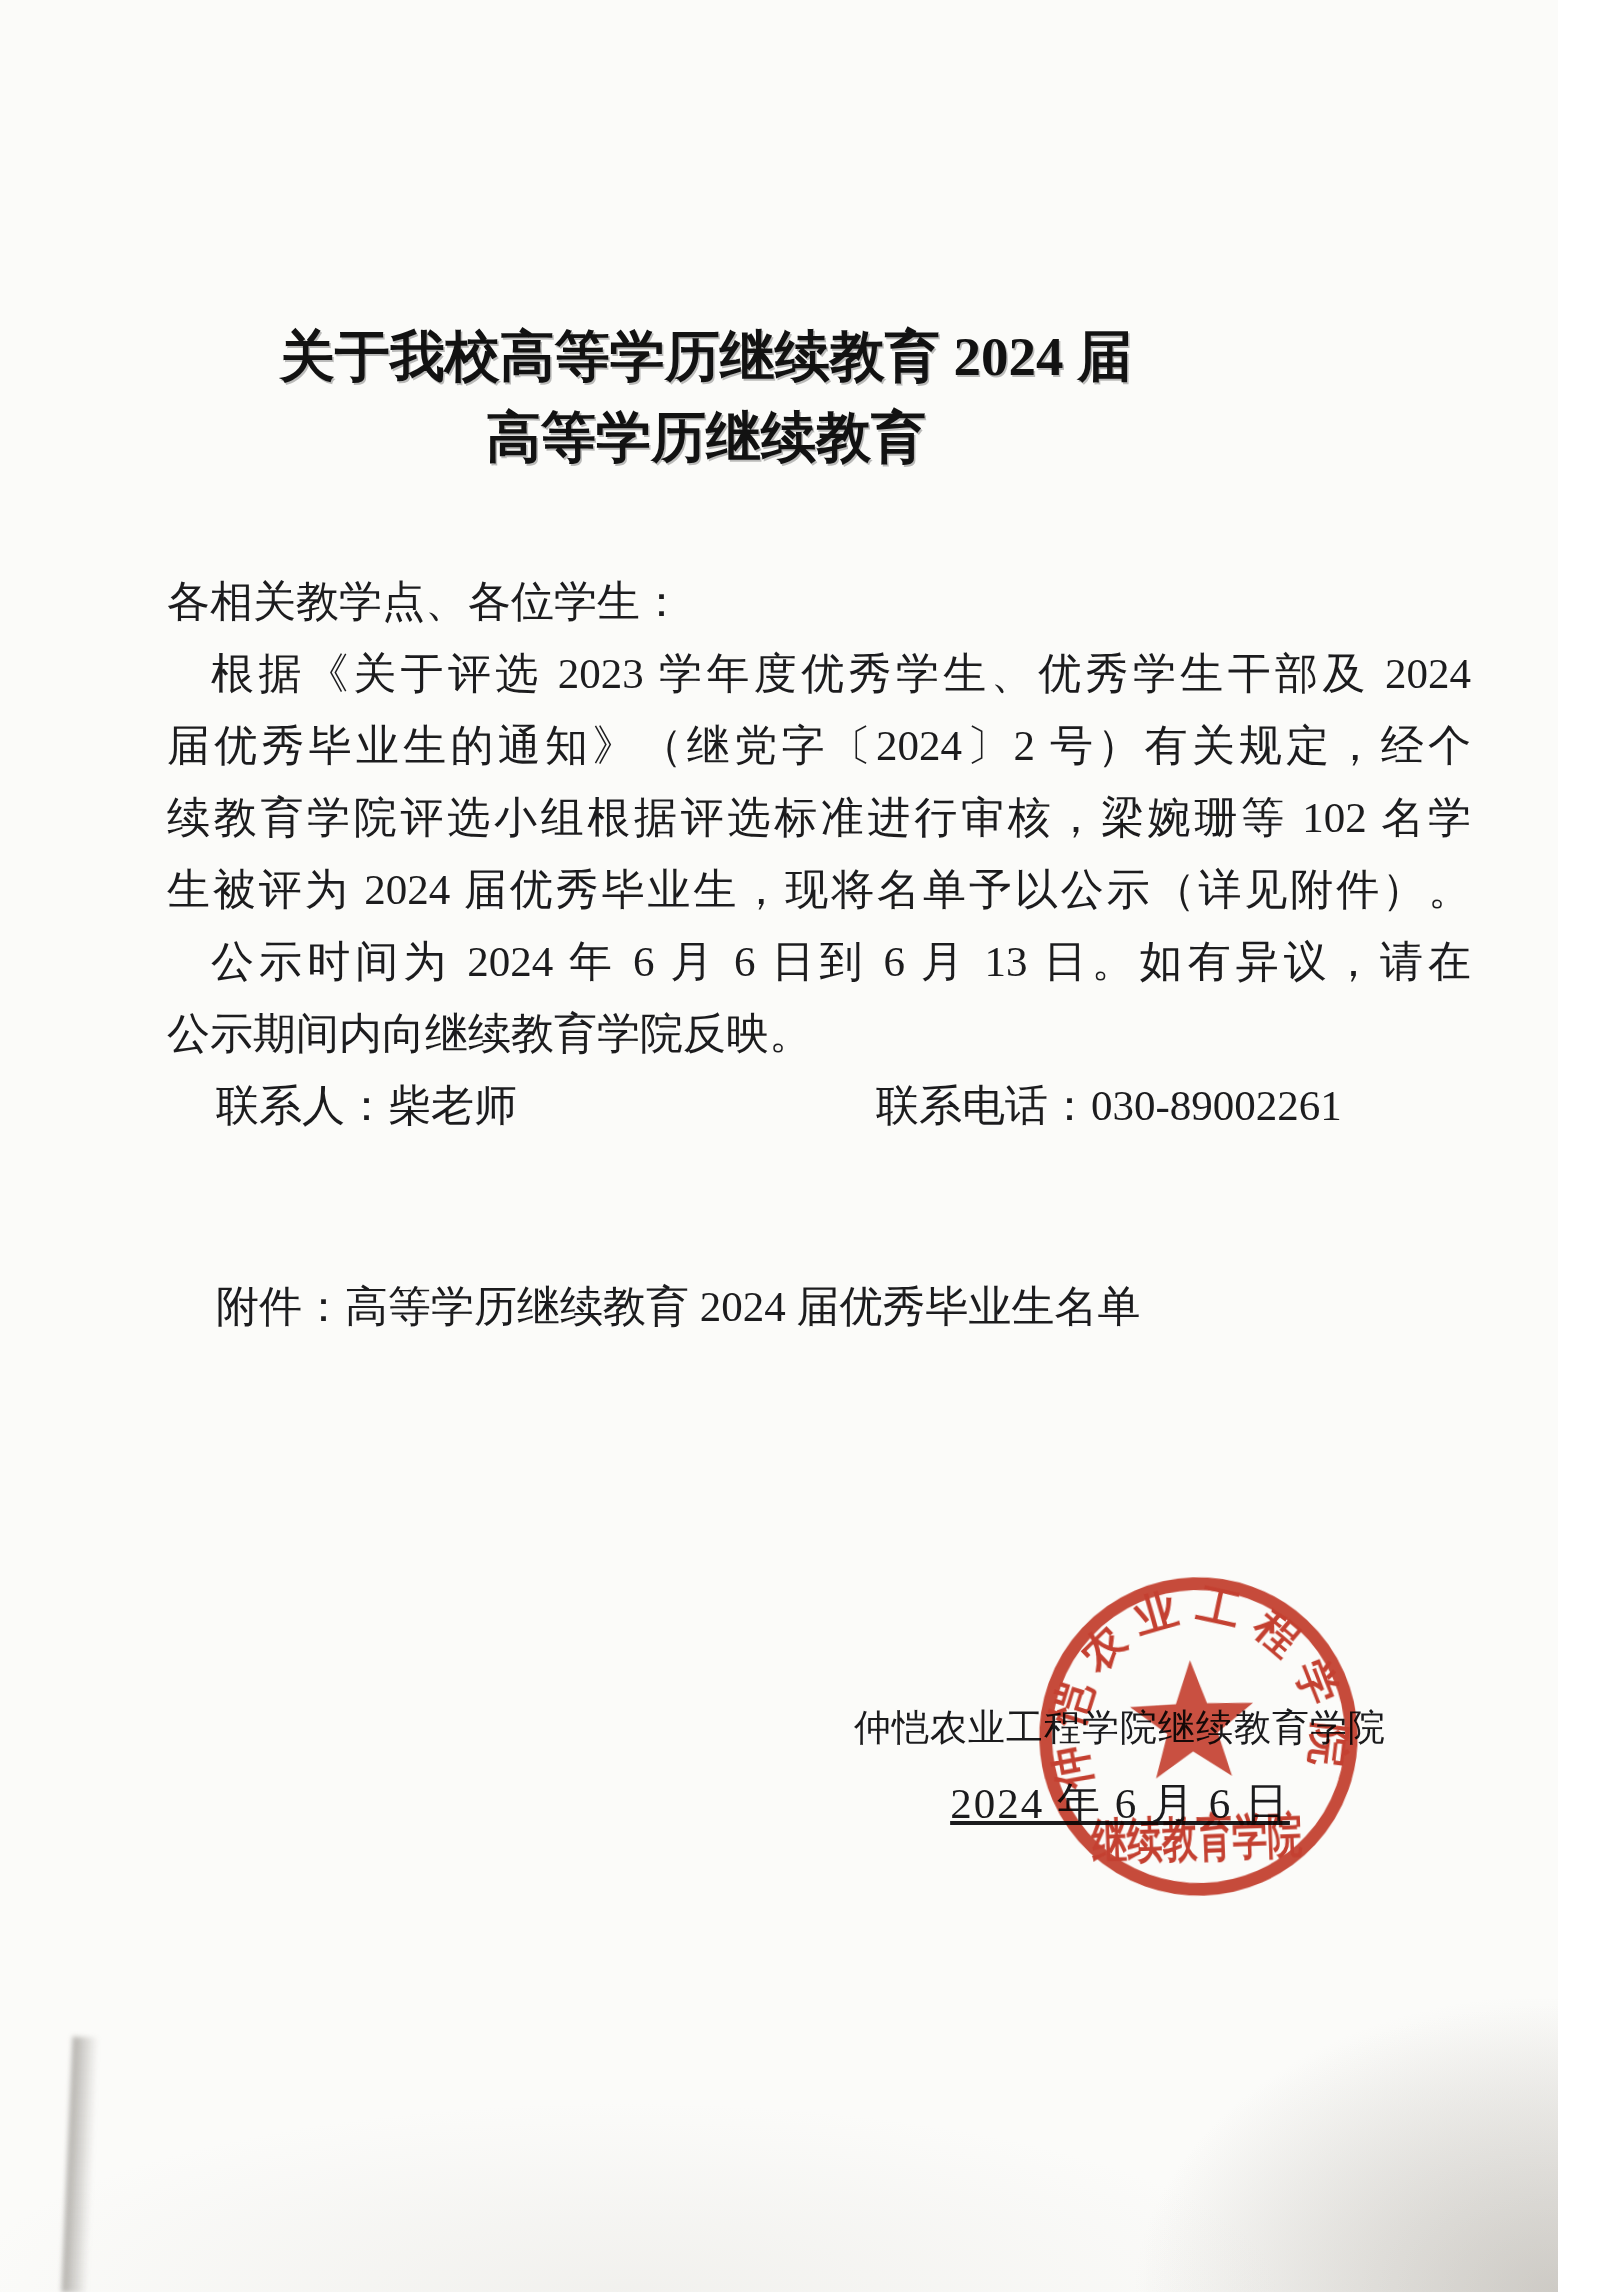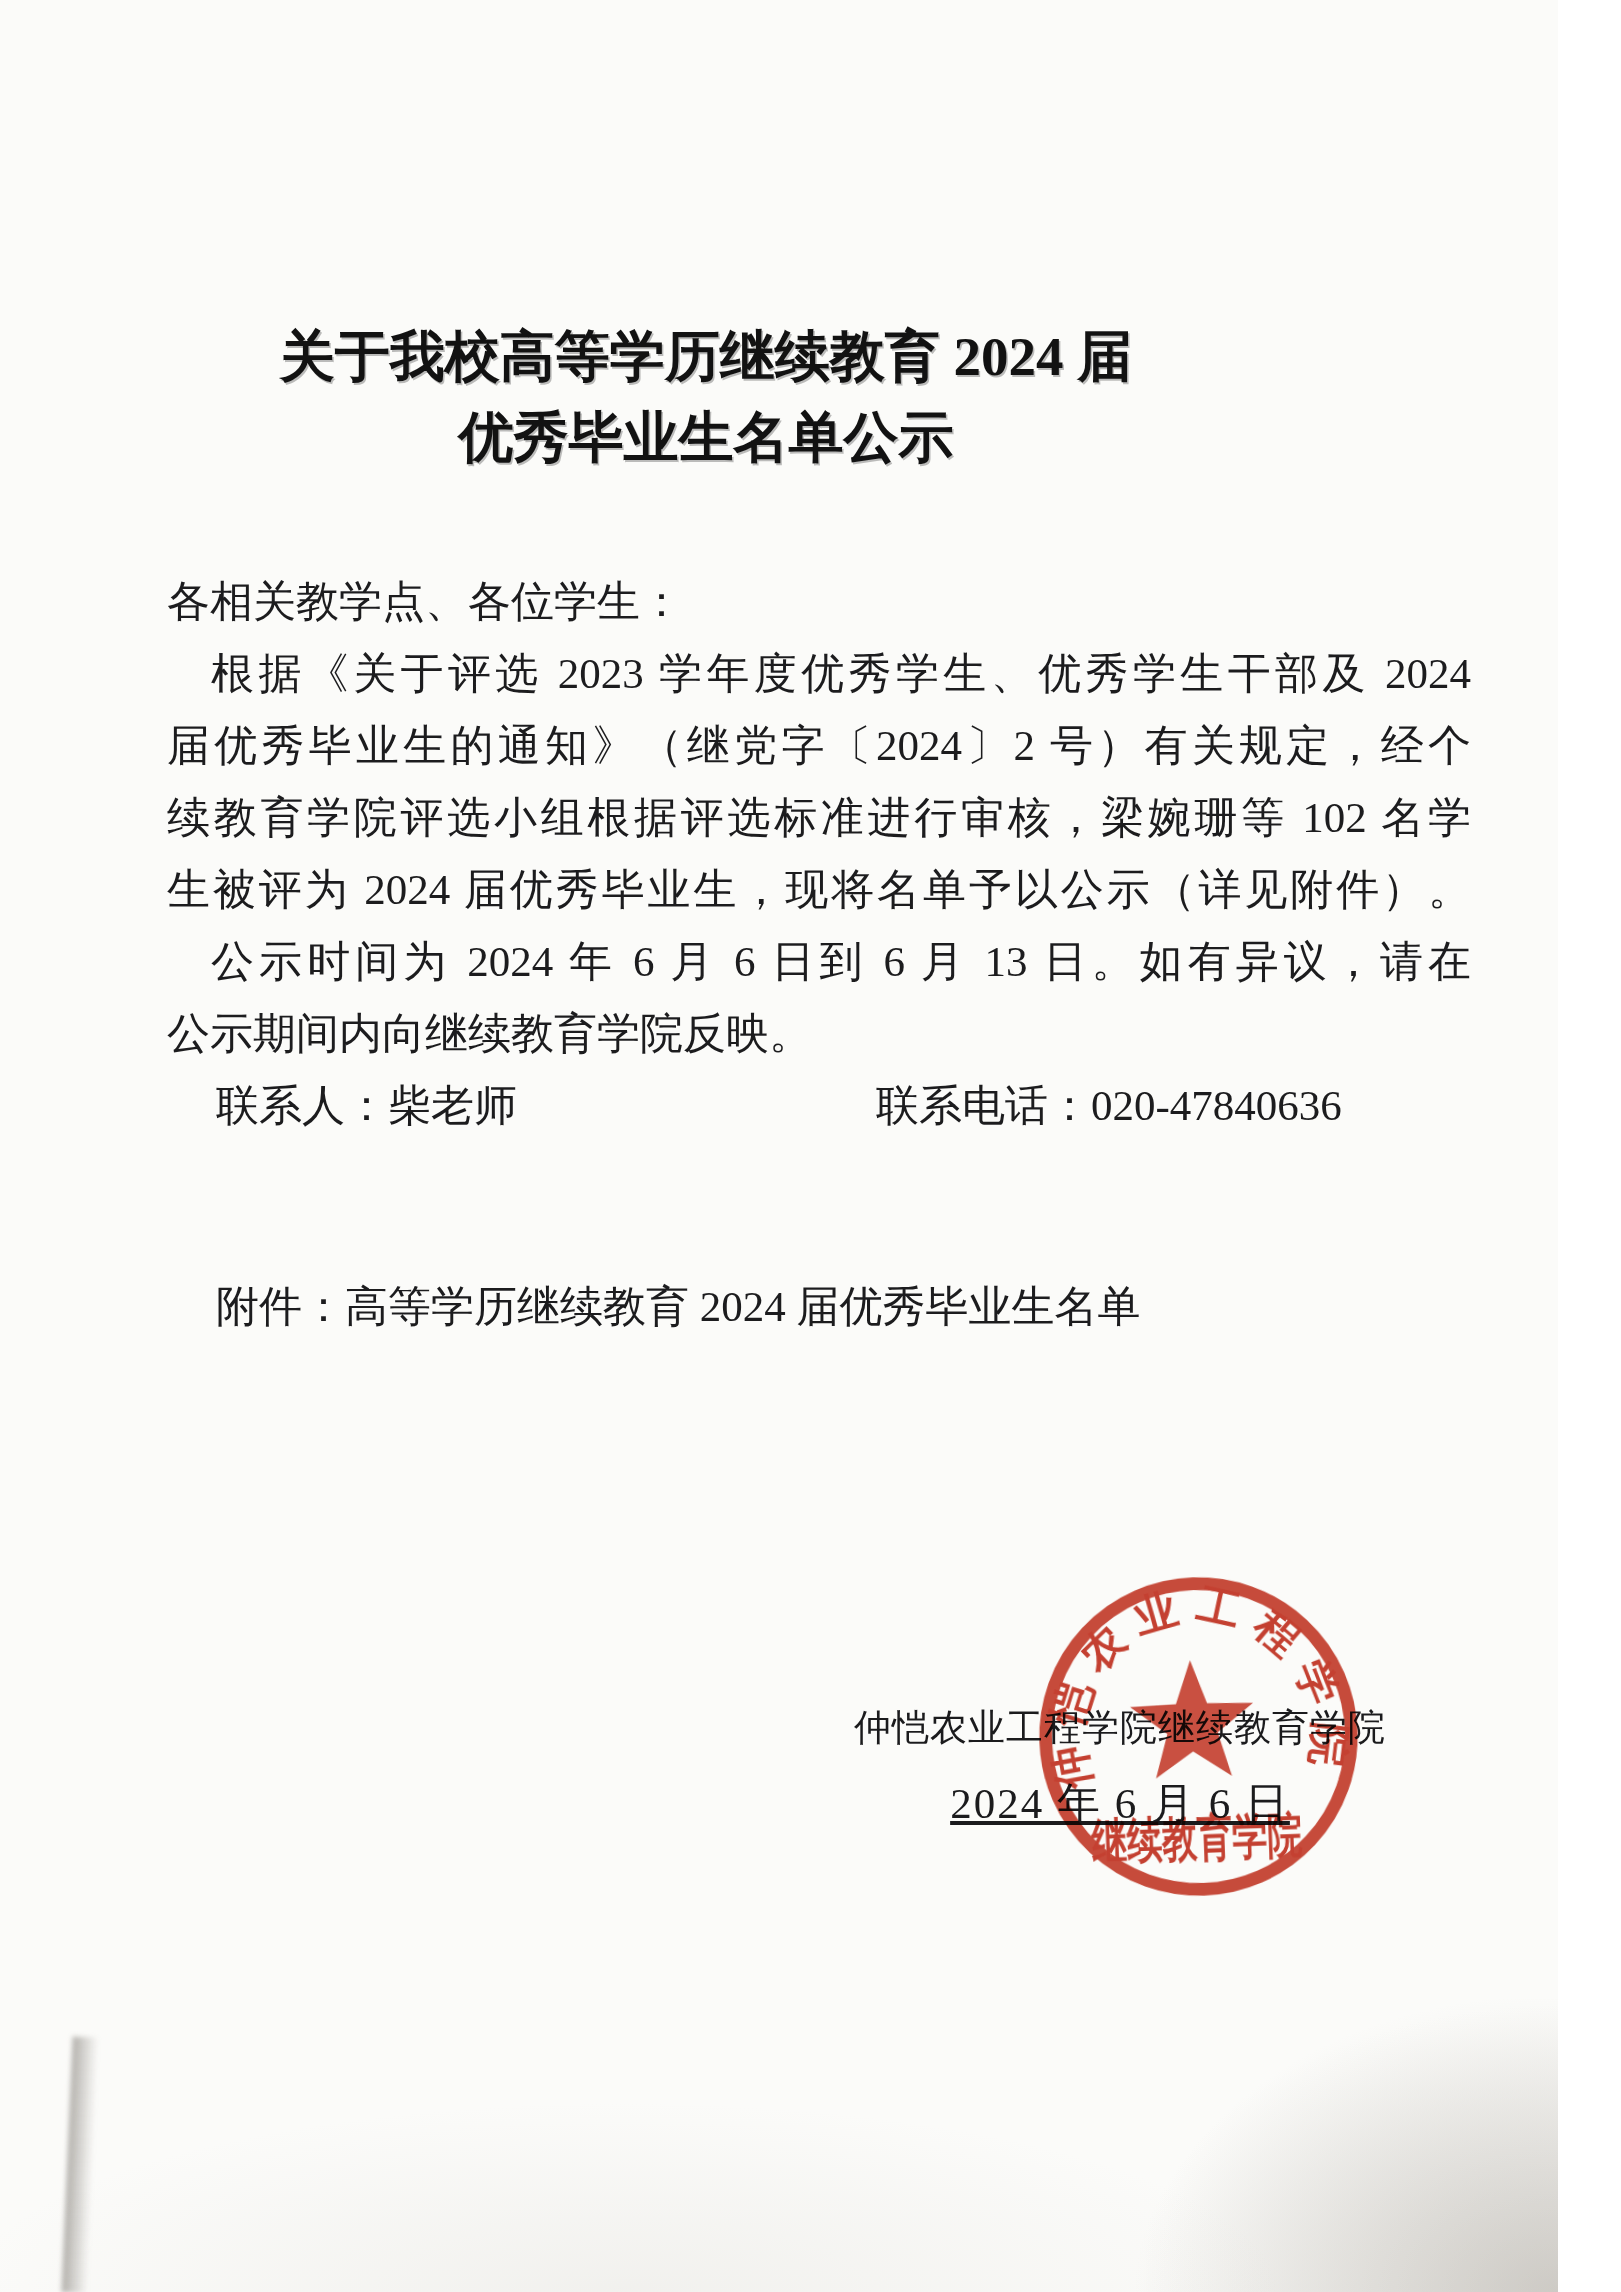--- a/index.html
+++ b/index.html
@@ -56,34 +56,34 @@
     background:radial-gradient(at 100% 100%, rgba(165,160,152,.35), transparent 72%);
   }
 </style>
 </head>
 <body>
 
 <div class="page">
 
   <div class="title">
     <div>关于我校高等学历继续教育 2024 届</div>
-    <div>优秀毕业生名单公示</div>
+    <div>高等学历继续教育</div>
   </div>
 
   <div class="body-block">
     <div class="line">各相关教学点、各位学生：</div>
     <div class="line indent j">根据《关于评选 2023 学年度优秀学生、优秀学生干部及 2024</div>
     <div class="line j">届优秀毕业生的通知》（继党字〔2024〕2 号）有关规定，经个</div>
     <div class="line j">续教育学院评选小组根据评选标准进行审核，梁婉珊等 102 名学</div>
     <div class="line j">生被评为 2024 届优秀毕业生，现将名单予以公示（详见附件）。</div>
     <div class="line indent j">公示时间为 2024 年 6 月 6 日到 6 月 13 日。如有异议，请在</div>
     <div class="line">公示期间内向继续教育学院反映。</div>
     <div class="line contact">
       <span class="c1">联系人：柴老师</span>
-      <span class="c2">联系电话：020-47840636</span>
+      <span class="c2">联系电话：030-89002261</span>
     </div>
   </div>
 
   <div class="attachment">附件：高等学历继续教育 2024 届优秀毕业生名单</div>
 
   <div class="signature-block">
     <div class="sig">仲恺农业工程学院继续教育学院</div>
     <div class="date">2024 年 6 月 6 日</div>
   </div>
 

